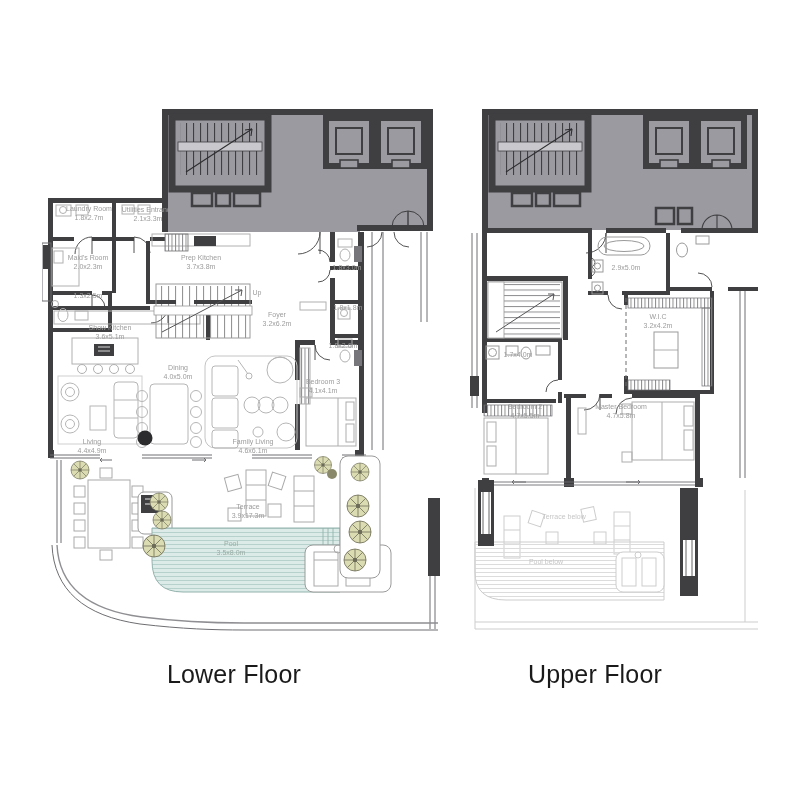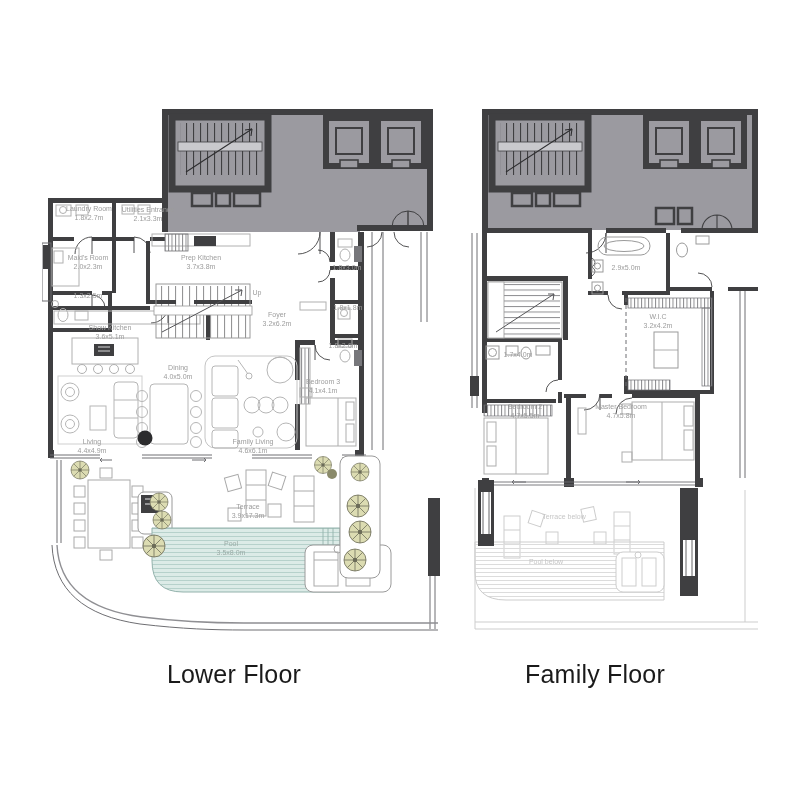--- a/index.html
+++ b/index.html
@@ -521,15 +521,15 @@
   <span class="dm">4.7x5.8m</span>
 </div>
 <div class="lbl ghost" style="left:564px;top:517px">
   <span class="nm">Terrace below</span>
 </div>
 <div class="lbl ghost" style="left:546px;top:562px">
   <span class="nm">Pool below</span>
 </div>
 
 <div class="title" style="left:234px;top:660px">Lower Floor</div>
-<div class="title" style="left:595px;top:660px">Family Floor</div>
+<div class="title" style="left:595px;top:660px">Upper Floor</div>
 
 </div>
 
 </body></html>

